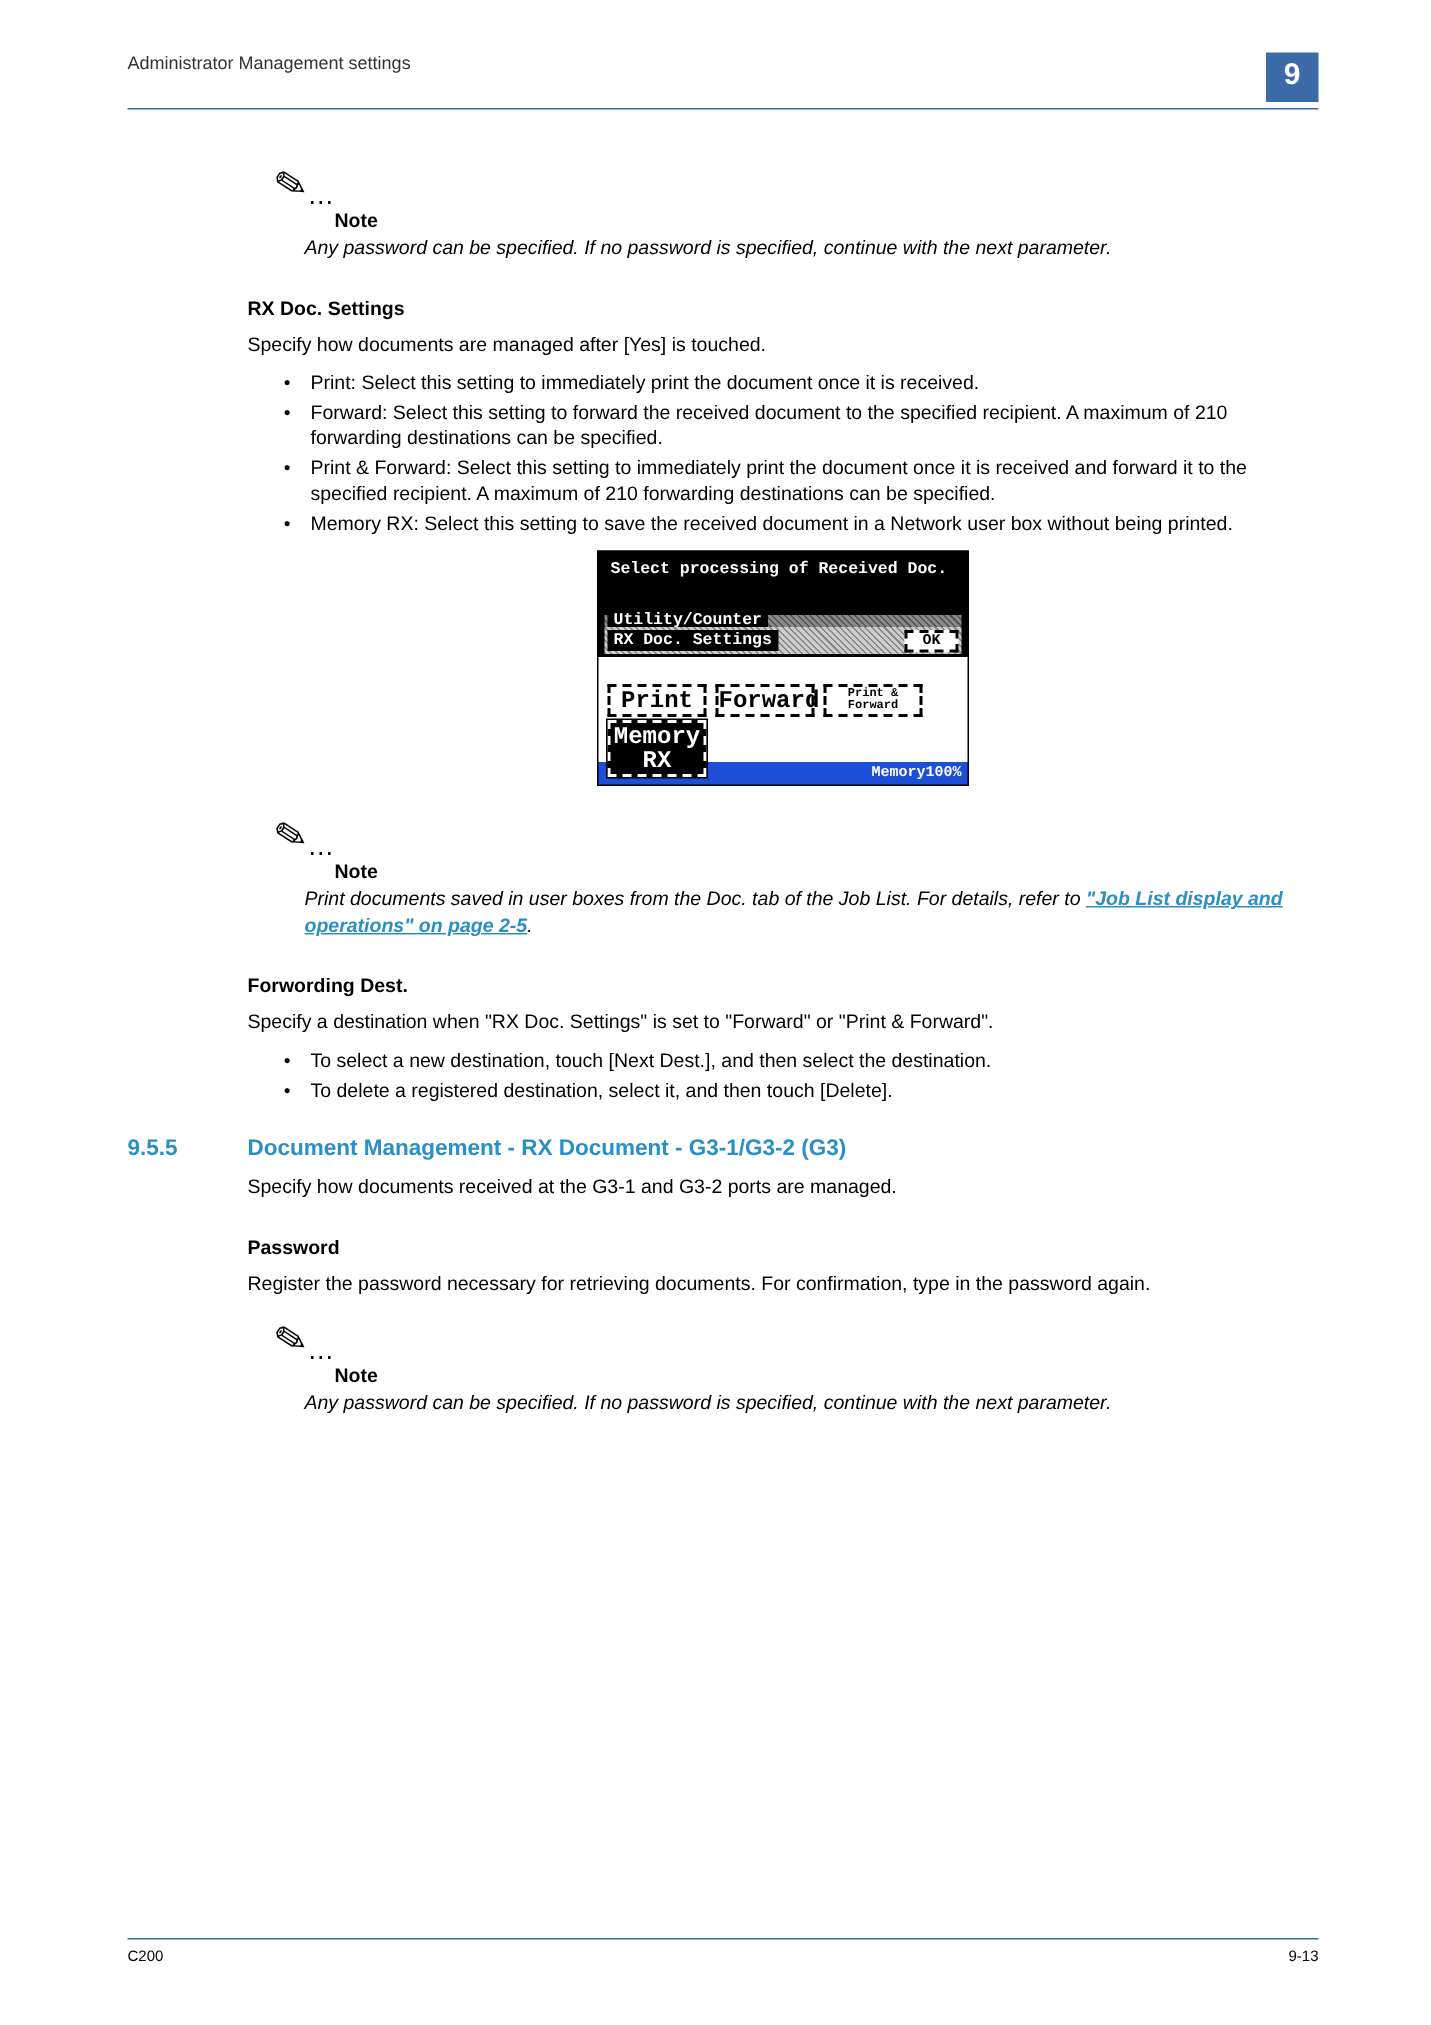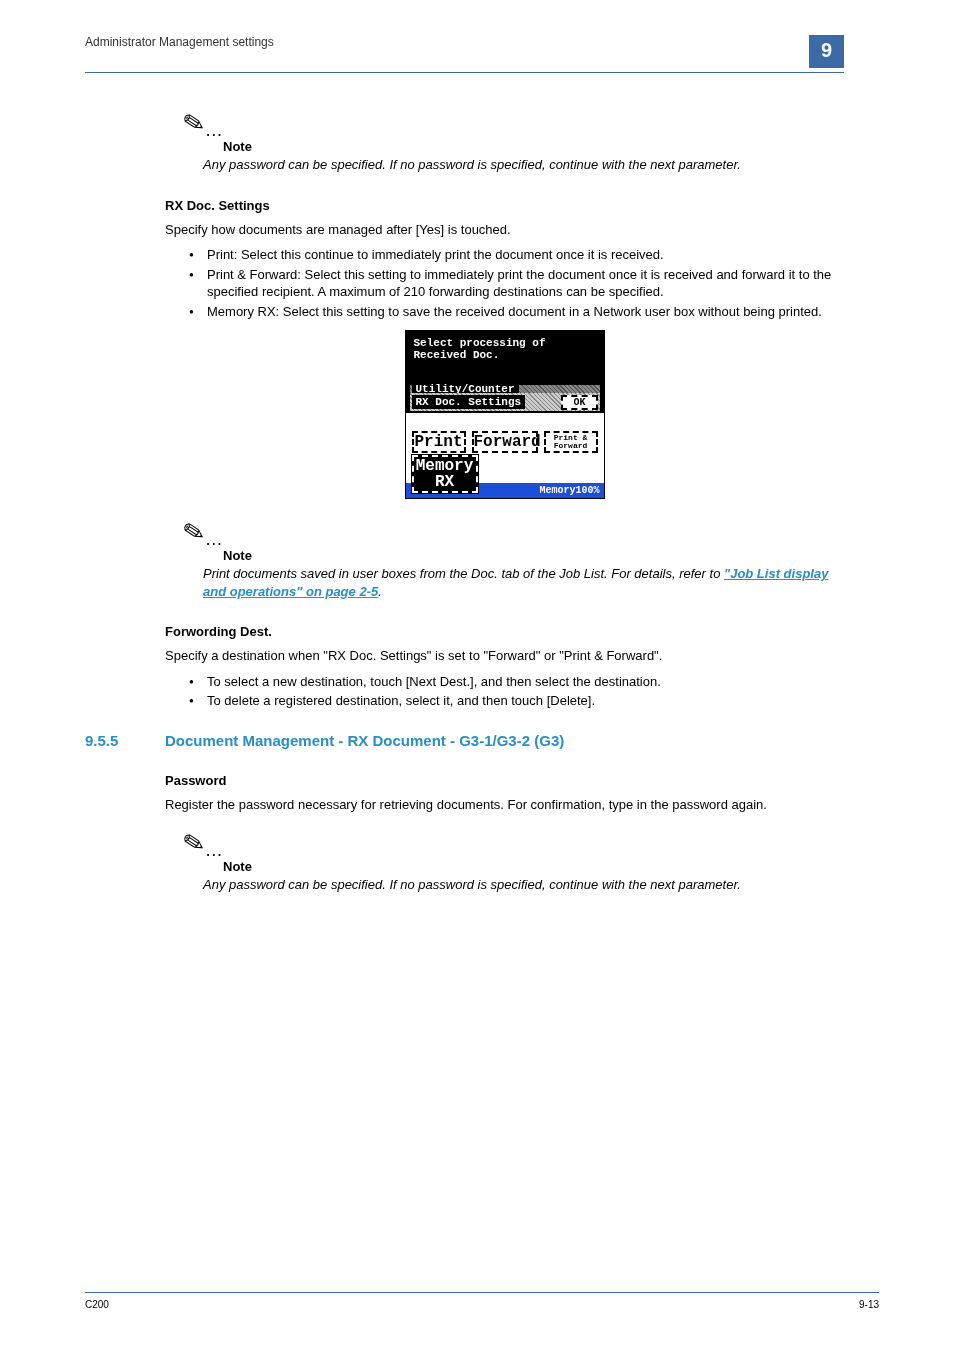--- a/index.html
+++ b/index.html
@@ -1,35 +1,35 @@
 <!DOCTYPE html>
 <html><head>
 <meta charset="utf-8">
 <style>
   * { box-sizing: border-box; margin: 0; padding: 0; }
   body { width: 954px; height: 1350px; background: #fff; font-family: Arial, Helvetica, sans-serif; font-size: 13px; color: #000; position: relative; }
-  .page { padding: 35px 110px 50px 85px; position: relative; height: 100%; }
+  .page { padding: 35px 75px 50px 85px; position: relative; height: 100%; }
   .header { display: flex; justify-content: space-between; align-items: flex-start; padding-bottom: 4px; border-bottom: 1px solid #3b6aa6; }
   .header-left { font-size: 12px; color: #333; }
   .chapter-box { background: #3b6aa6; color: #fff; font-weight: bold; font-size: 20px; padding: 4px 12px 6px 12px; font-family: Arial, sans-serif; }
   .content { padding-top: 35px; padding-left: 80px; }
   .note-icon { display: inline-block; margin-left: 18px; font-size: 26px; transform: rotate(-12deg); }
   .note-dots { font-size: 18px; letter-spacing: 1px; vertical-align: -4px; }
   .note-label { font-weight: bold; margin-left: 58px; font-size: 13px; margin-top: -2px; }
   .note-text { font-style: italic; margin-left: 38px; margin-top: 2px; line-height: 1.35; }
   .link { color: #2a8fc4; font-weight: bold; font-style: italic; }
   .sub-heading { font-weight: bold; font-size: 13px; margin-top: 24px; margin-bottom: 8px; }
   .body-text { margin-bottom: 8px; line-height: 1.35; }
   ul.bullets { list-style: none; padding-left: 24px; margin-bottom: 8px; }
   ul.bullets li { position: relative; padding-left: 18px; line-height: 1.35; margin-bottom: 2px; }
   ul.bullets li::before { content: "●"; position: absolute; left: 0; font-size: 8px; top: 4px; }
   .section-row { display: flex; align-items: flex-start; margin-top: 22px; margin-left: -80px; }
   .section-num { color: #2a8fc4; font-weight: bold; font-size: 15px; width: 80px; }
   .section-title { color: #2a8fc4; font-weight: bold; font-size: 15px; }
-  .screenshot { width: 200px; margin: 10px auto 0 auto; background: #000; color: #fff; font-family: "Courier New", monospace; font-size: 11px; font-weight: bold; border: 1px solid #000; }
+  .screenshot { width: 248px; margin: 10px auto 0 auto; background: #000; color: #fff; font-family: "Courier New", monospace; font-size: 11px; font-weight: bold; border: 1px solid #000; }
   .ss-top { padding: 6px 8px 2px 8px; }
   .ss-hatch { background-image: repeating-linear-gradient(45deg, #555 0, #555 1px, #888 1px, #888 3px); height: 8px; margin-top: 20px; position: relative; }
   .ss-hatch2 { background-image: repeating-linear-gradient(45deg, #888 0, #888 1px, #ccc 1px, #ccc 3px); height: 18px; position: relative; display:flex; align-items:center; justify-content: space-between; padding: 0 2px; }
   .ss-label-dark { background: #000; color: #fff; padding: 1px 4px; }
   .ss-btn { background: #fff; color: #000; border: 2px dashed #000; padding: 0px 10px; display:inline-block; font-size:10px; }
   .ss-mid { padding: 2px 4px; }
   .ss-body { background: #fff; height: 70px; position: relative; padding: 18px 6px 6px 6px; display:flex; flex-direction: column; gap: 2px; }
   .ss-row { display: flex; gap: 6px; }
   .ss-btn2 { border: 2px dashed #000; color: #000; background:#fff; font-size:16px; padding: 1px 0; text-align:center; width: 66px; line-height:1; }
   .ss-btn2.small { font-size: 8px; line-height:1; }
@@ -50,21 +50,22 @@
 
     <div>
       <span class="note-icon">✎</span><span class="note-dots">…</span>
       <div class="note-label">Note</div>
       <div class="note-text">Any password can be specified. If no password is specified, continue with the next parameter.</div>
     </div>
 
     <div class="sub-heading">RX Doc. Settings</div>
     <div class="body-text">Specify how documents are managed after [Yes] is touched.</div>
     <ul class="bullets">
-      <li>Print: Select this continue to immediately print the document once it is received.</li>
+      <li>Print: Select this setting to immediately print the document once it is received.</li>
+      <li>Forward: Select this setting to forward the received document to the specified recipient. A maximum of 210 forwarding destinations can be specified.</li>
       <li>Print &amp; Forward: Select this setting to immediately print the document once it is received and forward it to the specified recipient. A maximum of 210 forwarding destinations can be specified.</li>
       <li>Memory RX: Select this setting to save the received document in a Network user box without being printed.</li>
     </ul>
 
     <div class="screenshot">
       <div class="ss-top">Select processing of Received Doc.</div>
       <div class="ss-mid">
         <div class="ss-hatch">
             <span class="ss-label-dark" style="position:absolute; left:2px; top:-3px;">Utility/Counter</span>
           </div>
@@ -99,20 +100,21 @@
     <div class="body-text">Specify a destination when "RX Doc. Settings" is set to "Forward" or "Print &amp; Forward".</div>
     <ul class="bullets">
       <li>To select a new destination, touch [Next Dest.], and then select the destination.</li>
       <li>To delete a registered destination, select it, and then touch [Delete].</li>
     </ul>
 
     <div class="section-row">
       <span class="section-num">9.5.5</span>
       <span class="section-title">Document Management - RX Document - G3-1/G3-2 (G3)</span>
     </div>
+    <div class="body-text" style="margin-top:8px;">Specify how documents received at the G3-1 and G3-2 ports are managed.</div>
 
     <div class="sub-heading">Password</div>
     <div class="body-text">Register the password necessary for retrieving documents. For confirmation, type in the password again.</div>
 
     <div style="margin-top:14px;">
       <span class="note-icon">✎</span><span class="note-dots">…</span>
       <div class="note-label">Note</div>
       <div class="note-text">Any password can be specified. If no password is specified, continue with the next parameter.</div>
     </div>
 

